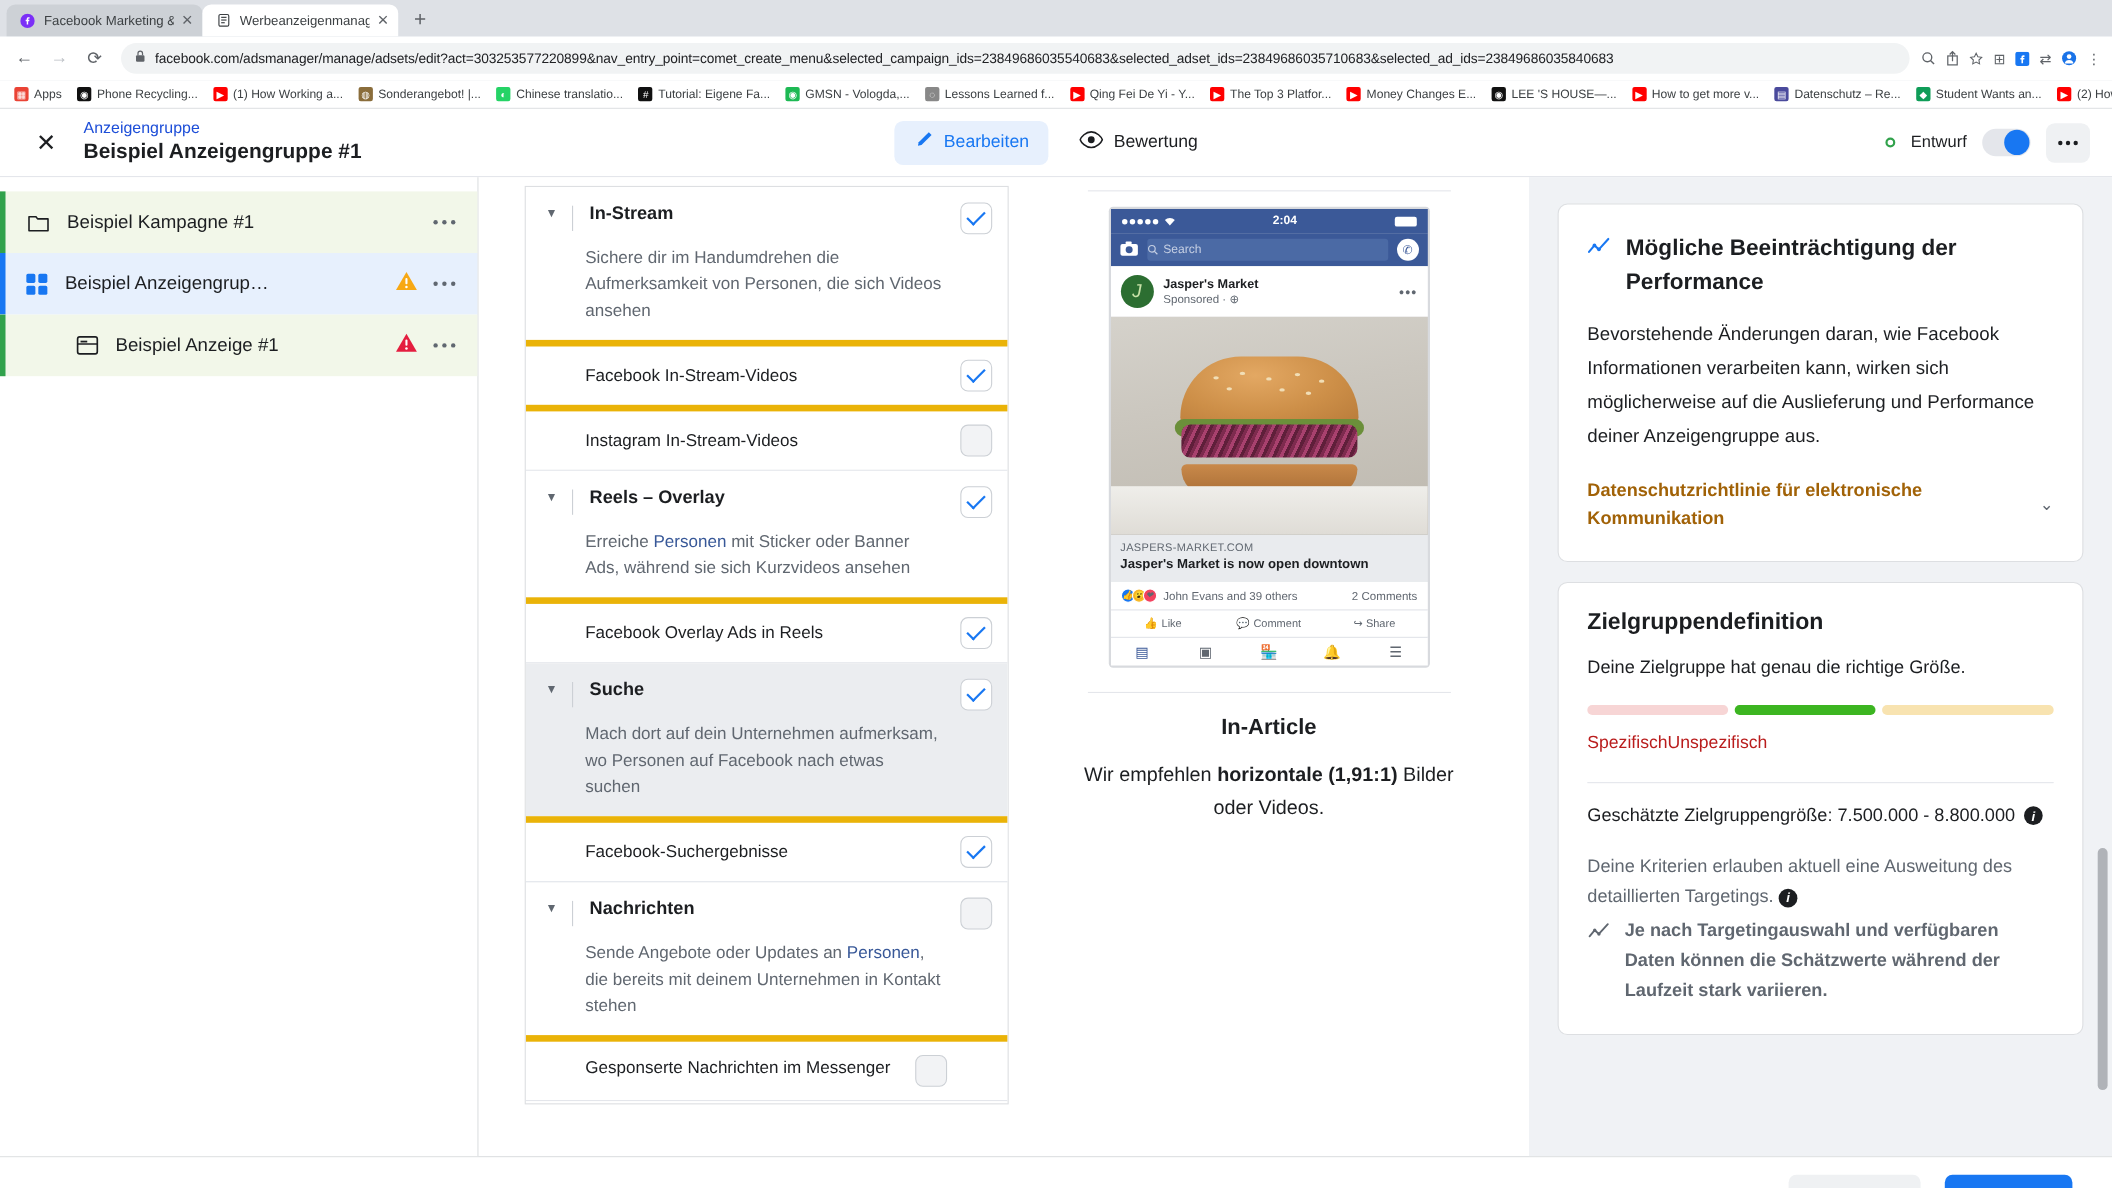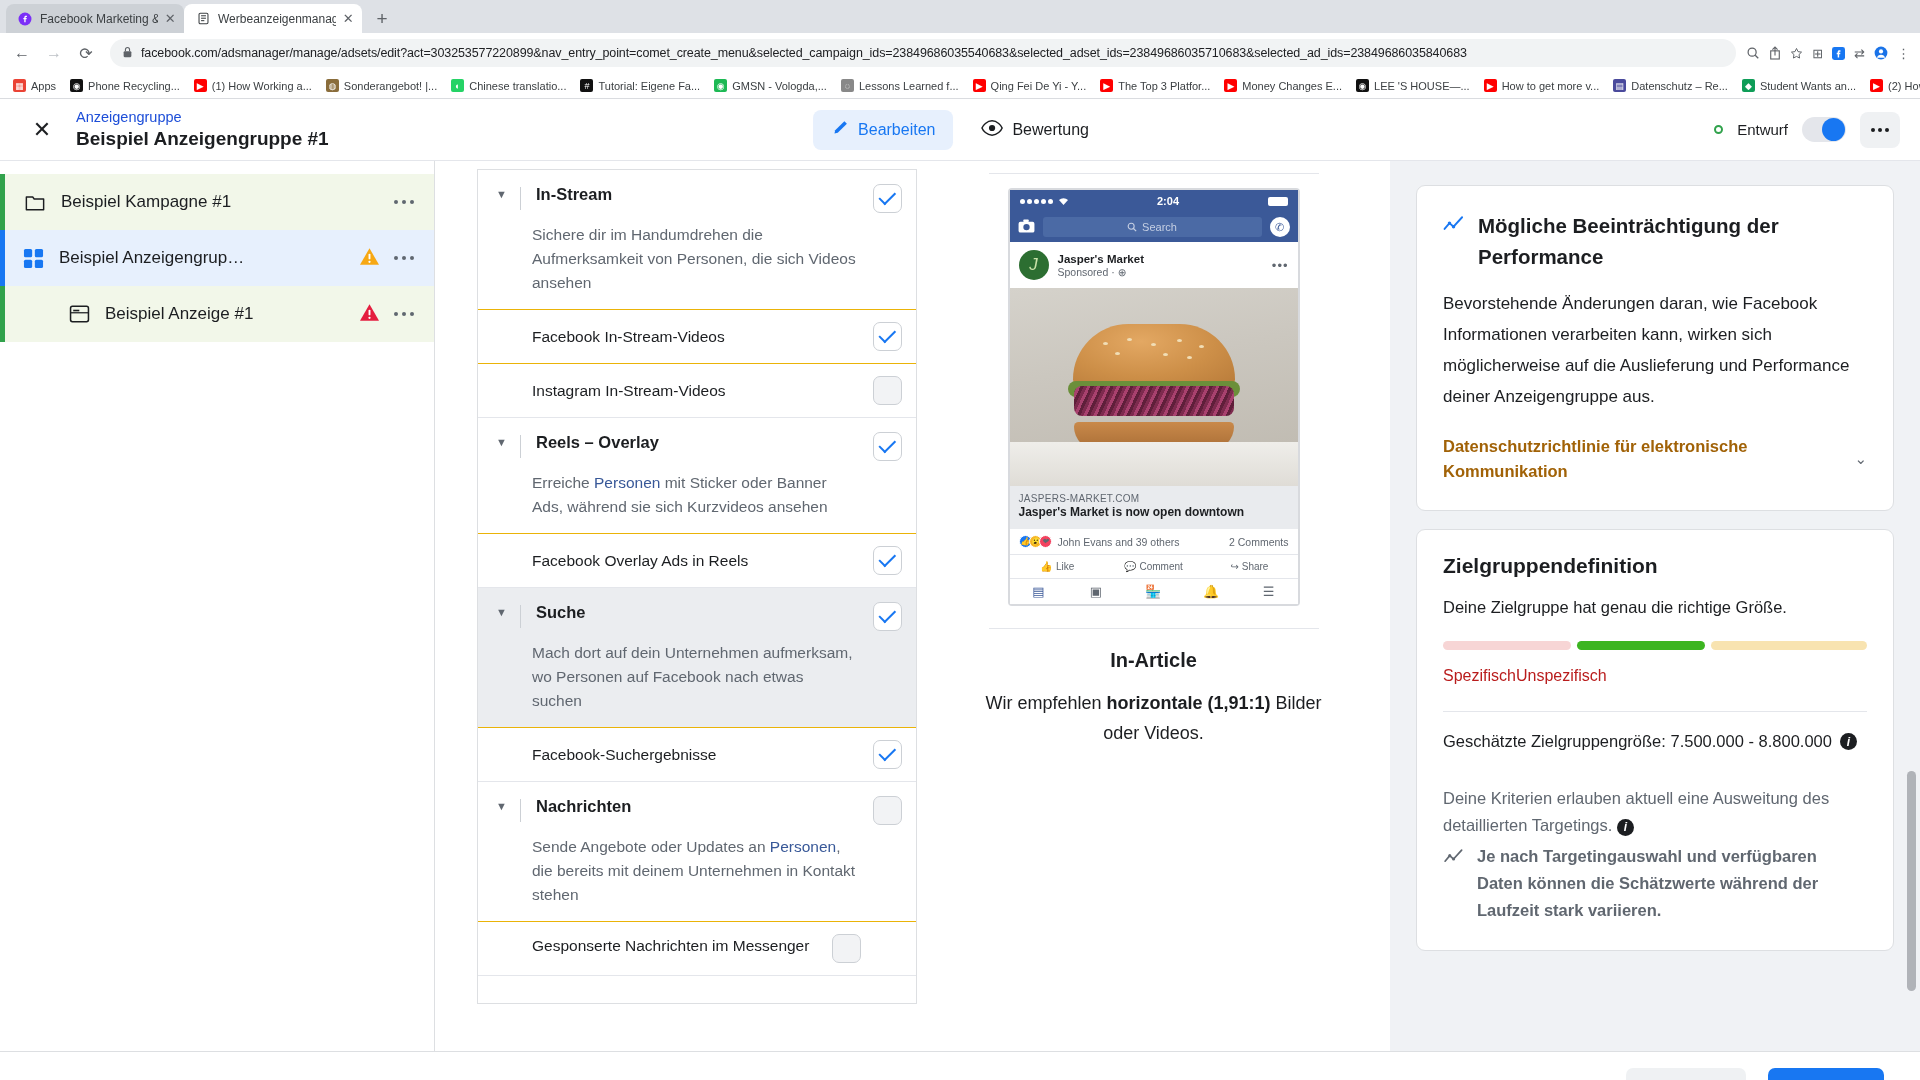--- a/index.html
+++ b/index.html
@@ -101,41 +101,41 @@
     border-radius: 0px; background: #fff; height: 835px; overflow: hidden;
   }
   .grp { border-bottom: 1px solid #e4e6eb; }
   .grp.shaded { background: #ebedf0; }
   .grp-head { display: flex; align-items: flex-start; padding: 14px 14px 10px 18px; }
   .caret { width: 16px; padding-top: 4px; color: #606770; font-size: 11px; }
   .vline { width: 1px; background: #ccd0d5; align-self: stretch; margin: 3px 15px 3px 8px; }
   .grp-title { font-size: 16.5px; font-weight: bold; color: #1c1e21; flex: 1 1 auto; padding-top: 1px; }
   .grp-desc { font-size: 15.5px; color: #606770; line-height: 24px; padding: 0 60px 14px 54px; }
   .grp-desc .lnk { color: #385898; }
-  .sub { display: flex; align-items: center; padding: 12px 14px 12px 54px; border-top: 1px solid #eab308; }
+  .sub { display: flex; align-items: center; padding: 12px 14px 12px 54px; border-top: 6px solid #eab308; }
   .sub-label { font-size: 15.5px; color: #1c1e21; flex: 1 1 auto; }
   .cbx { width: 29px; height: 29px; border-radius: 7px; border: 1px solid #ccd0d5; background: #fff;
          display: flex; align-items: center; justify-content: center; flex: 0 0 29px; }
   .cbx.off { background: #f2f3f5; }
   .cbx .tick { width: 16px; height: 9px; border-left: 2.4px solid #1877f2; border-bottom: 2.4px solid #1877f2;
                transform: rotate(-45deg) translate(1px,-2px); }
 
   
   .preview { flex: 1 1 auto; display: flex; flex-direction: column; align-items: center; padding-top: 12px; }
   .phone { width: 330px; border-top: 1px solid #e4e6eb; border-bottom: 1px solid #e4e6eb;
            padding: 14px 0 22px; display: flex; justify-content: center; }
   .phone-inner { width: 292px; background: #d8dade; border-radius: 4px; padding: 2px; }
   .ph-status { background: #3b5998; color: #fff; height: 22px; display: flex; align-items: center;
                justify-content: space-between; padding: 0 10px; font-size: 11px; font-weight: bold; }
   .ph-dots { display: flex; gap: 2px; align-items: center; }
   .ph-dots i { width: 5px; height: 5px; border-radius: 50%; background: #fff; display: block; }
   .ph-batt { width: 20px; height: 9px; background: #fff; border-radius: 2px; }
   .ph-nav { background: #3b5998; height: 30px; display: flex; align-items: center; gap: 8px; padding: 0 8px; }
   .ph-search { flex: 1 1 auto; background: #4b6aa5; border-radius: 3px; height: 20px;
-               display: flex; align-items: center; justify-content: center; gap: 5px;
+               display: flex; align-items: center; gap: 5px;
                color: #c5cfe3; font-size: 11px; }
   .ph-circ { width: 20px; height: 20px; border-radius: 50%; background: #fff; color: #3b5998;
              display: flex; align-items: center; justify-content: center; font-size: 11px; }
   .ph-post { background: #fff; display: flex; align-items: center; gap: 9px; padding: 8px 9px; }
   .ph-ava { width: 30px; height: 30px; border-radius: 50%; background: #2c6e31; color: #c9e2a8;
             display: flex; align-items: center; justify-content: center; font-size: 17px; font-style: italic; }
   .ph-name { font-size: 11.5px; font-weight: bold; color: #1c1e21; line-height: 14px; }
   .ph-sub { font-size: 10.5px; color: #606770; line-height: 13px; }
   .ph-kebab { margin-left: auto; color: #606770; font-size: 13px; letter-spacing: 1px; }
   .ph-img { height: 198px; position: relative; overflow: hidden;
@@ -184,21 +184,21 @@
   .meter span { height: 9px; border-radius: 5px; display: block; }
   .meter .s1 { flex: 0 0 128px; }
   .meter .s2 { flex: 0 0 128px; }
   .meter .s3 { flex: 1 1 auto; }
   .meter-lbl { display: flex; font-size: 16px; color: #b91c1c; margin-top: 17px; }
   .hr { height: 1px; background: #e4e6eb; margin: 26px 0 20px; }
   .est { font-size: 16.5px; color: #1c1e21; display: flex; align-items: center; gap: 8px; }
   .info { width: 17px; height: 17px; border-radius: 50%; background: #1c1e21; color: #fff;
           font-size: 12px; font-weight: bold; display: inline-flex; align-items: center; justify-content: center;
           font-style: italic; flex: 0 0 17px; }
-  .crit { font-size: 16.5px; color: #606770; line-height: 27px; margin-top: 34px; }
+  .crit { font-size: 16.5px; color: #606770; line-height: 27px; margin-top: 24px; }
   .note { display: flex; gap: 12px; margin-top: 4px; }
   .note .nt { font-size: 16.5px; font-weight: bold; color: #606770; line-height: 27px; }
 
   
   .footer { height: 80px; border-top: 1px solid #dddfe2; background: #fff;
             display: flex; align-items: center; justify-content: flex-end; gap: 22px; padding-right: 36px; }
   .btn { height: 48px; border-radius: 7px; display: flex; align-items: center; justify-content: center;
          font-size: 17px; font-weight: bold; padding: 0 32px; }
   .btn.ghost { background: #eff1f3; color: #1c1e21; }
   .btn.primary { background: #1877f2; color: #fff; }

